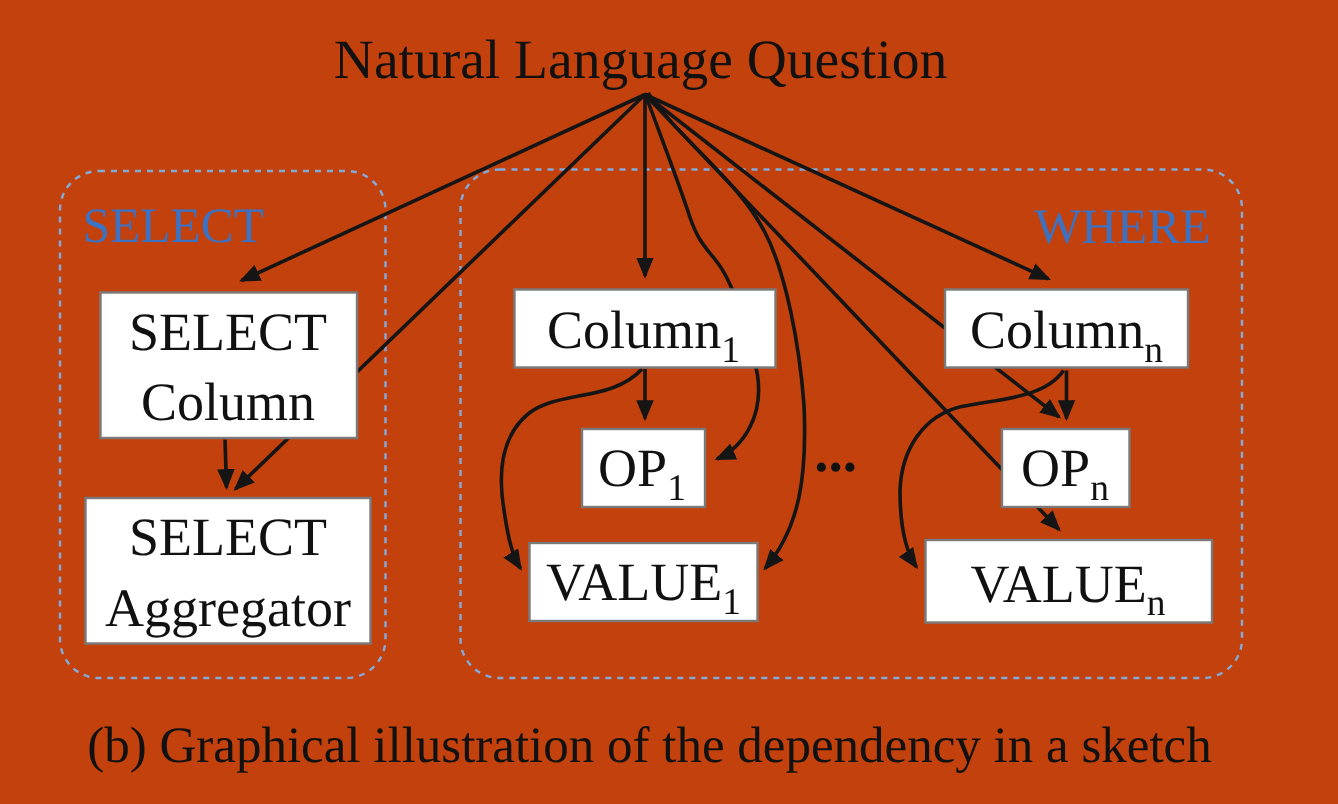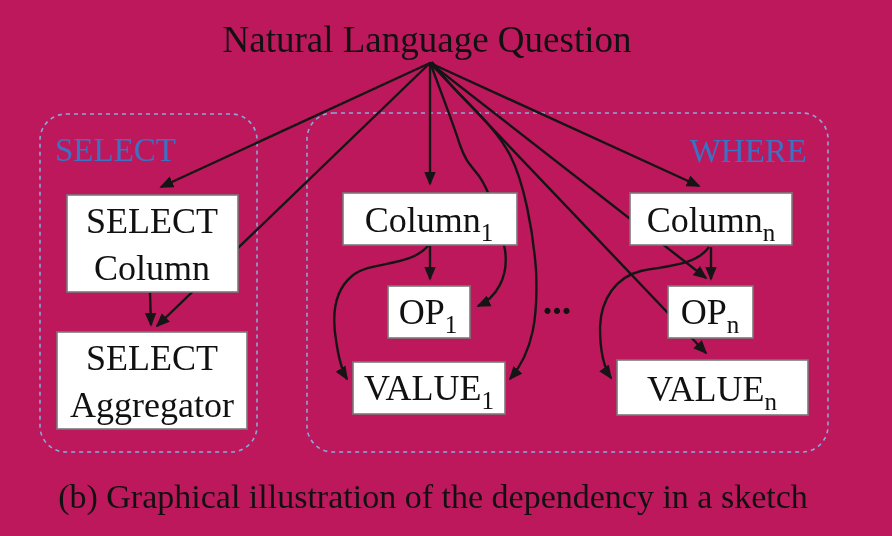--- a/index.html
+++ b/index.html
@@ -1,20 +1,20 @@
 <!DOCTYPE html>
 <html><head>
 <meta charset="utf-8">
 <style>
   html, body { margin: 0; padding: 0; background: #ffffff; }
   .stage {
     position: relative;
     width: 892px;
     height: 536px;
-    background: #be185d;
+    background: #c2410c;
     font-family: "Liberation Serif", "DejaVu Serif", serif;
     overflow: hidden;
   }
   svg { display: block; }
   .node-box   { fill: #ffffff; stroke: #7a7a7a; stroke-width: 1.6; }
   .group-box  { fill: none; stroke: #84aadc; stroke-width: 1.6; stroke-dasharray: 4 4; }
   .arrow      { fill: none; stroke: #151515; stroke-width: 2.4; }
   .node-label { fill: #111111; font-size: 36px; font-family: "Liberation Serif", "DejaVu Serif", serif; }
   .node-sub   { font-size: 25px; }
   .group-label{ fill: #3b72c4; font-size: 33px; font-family: "Liberation Serif", "DejaVu Serif", serif; }

